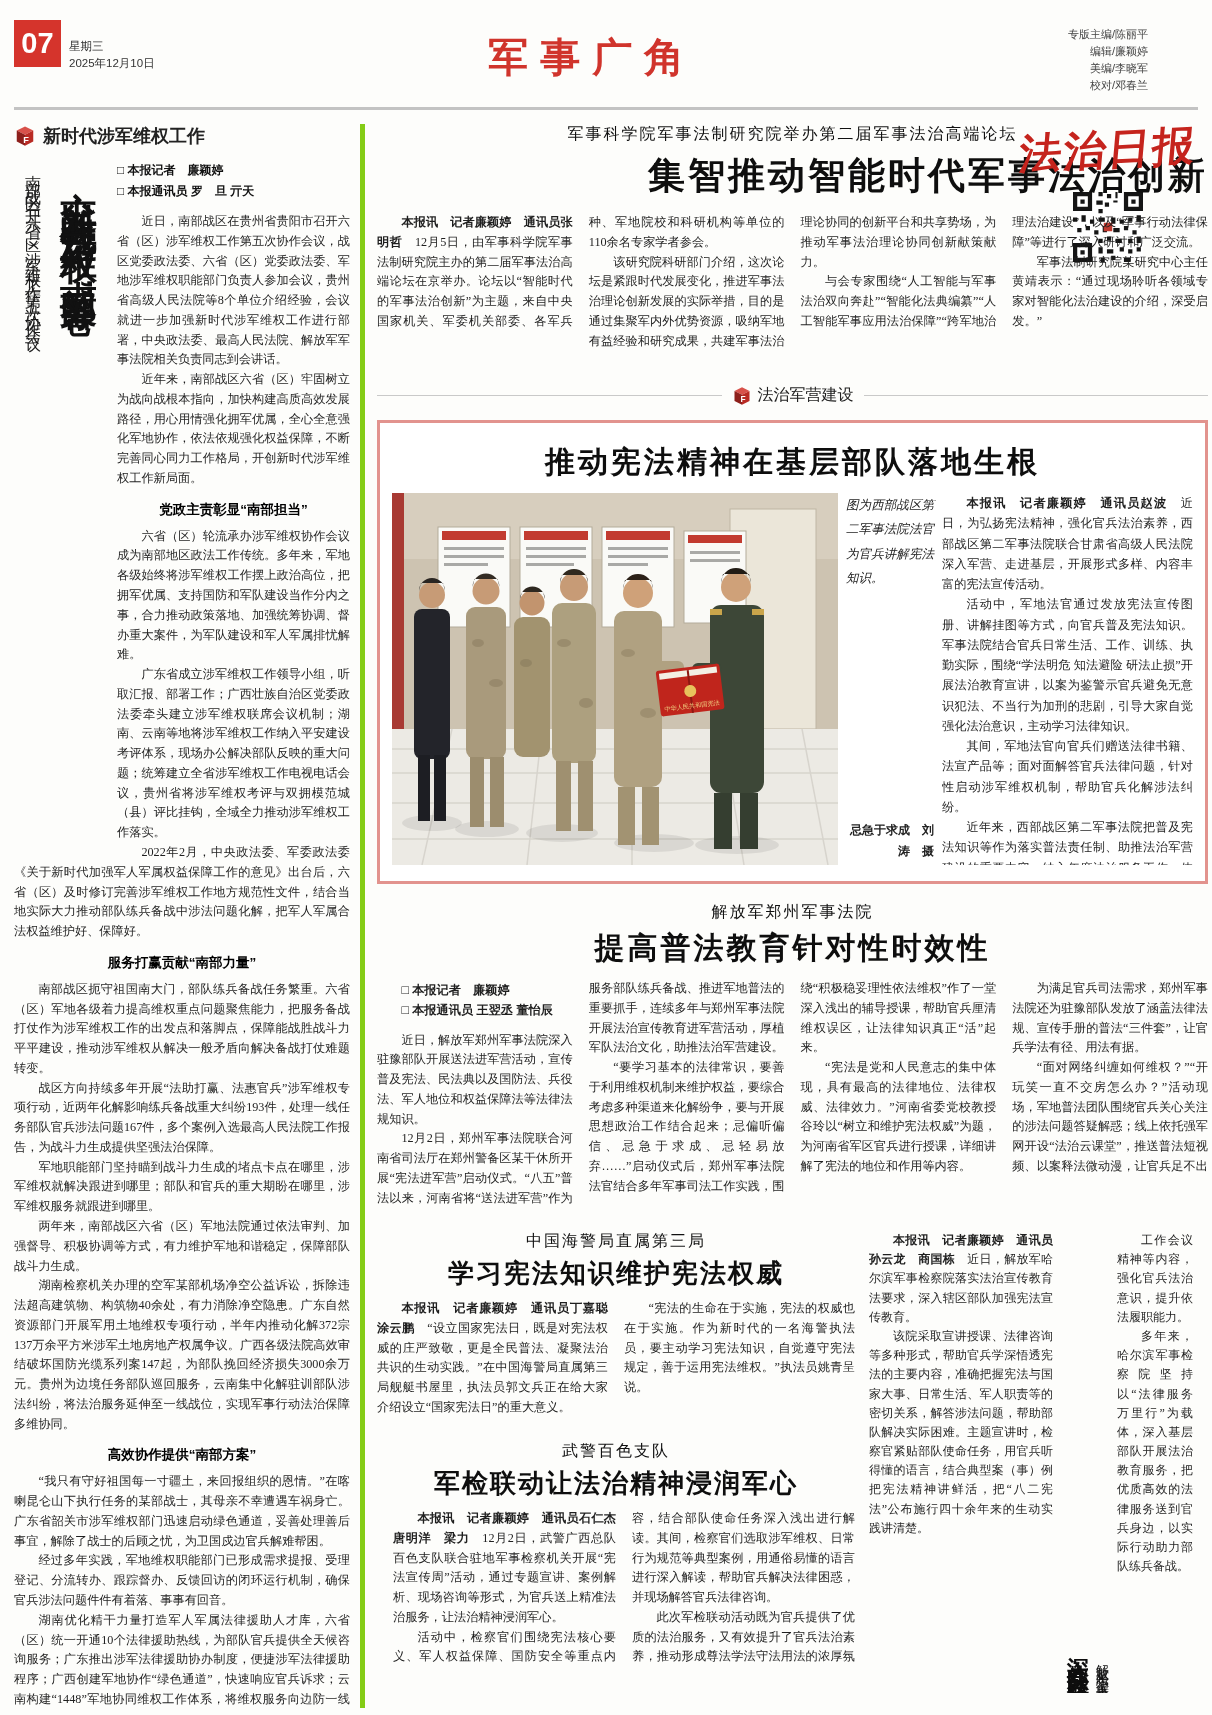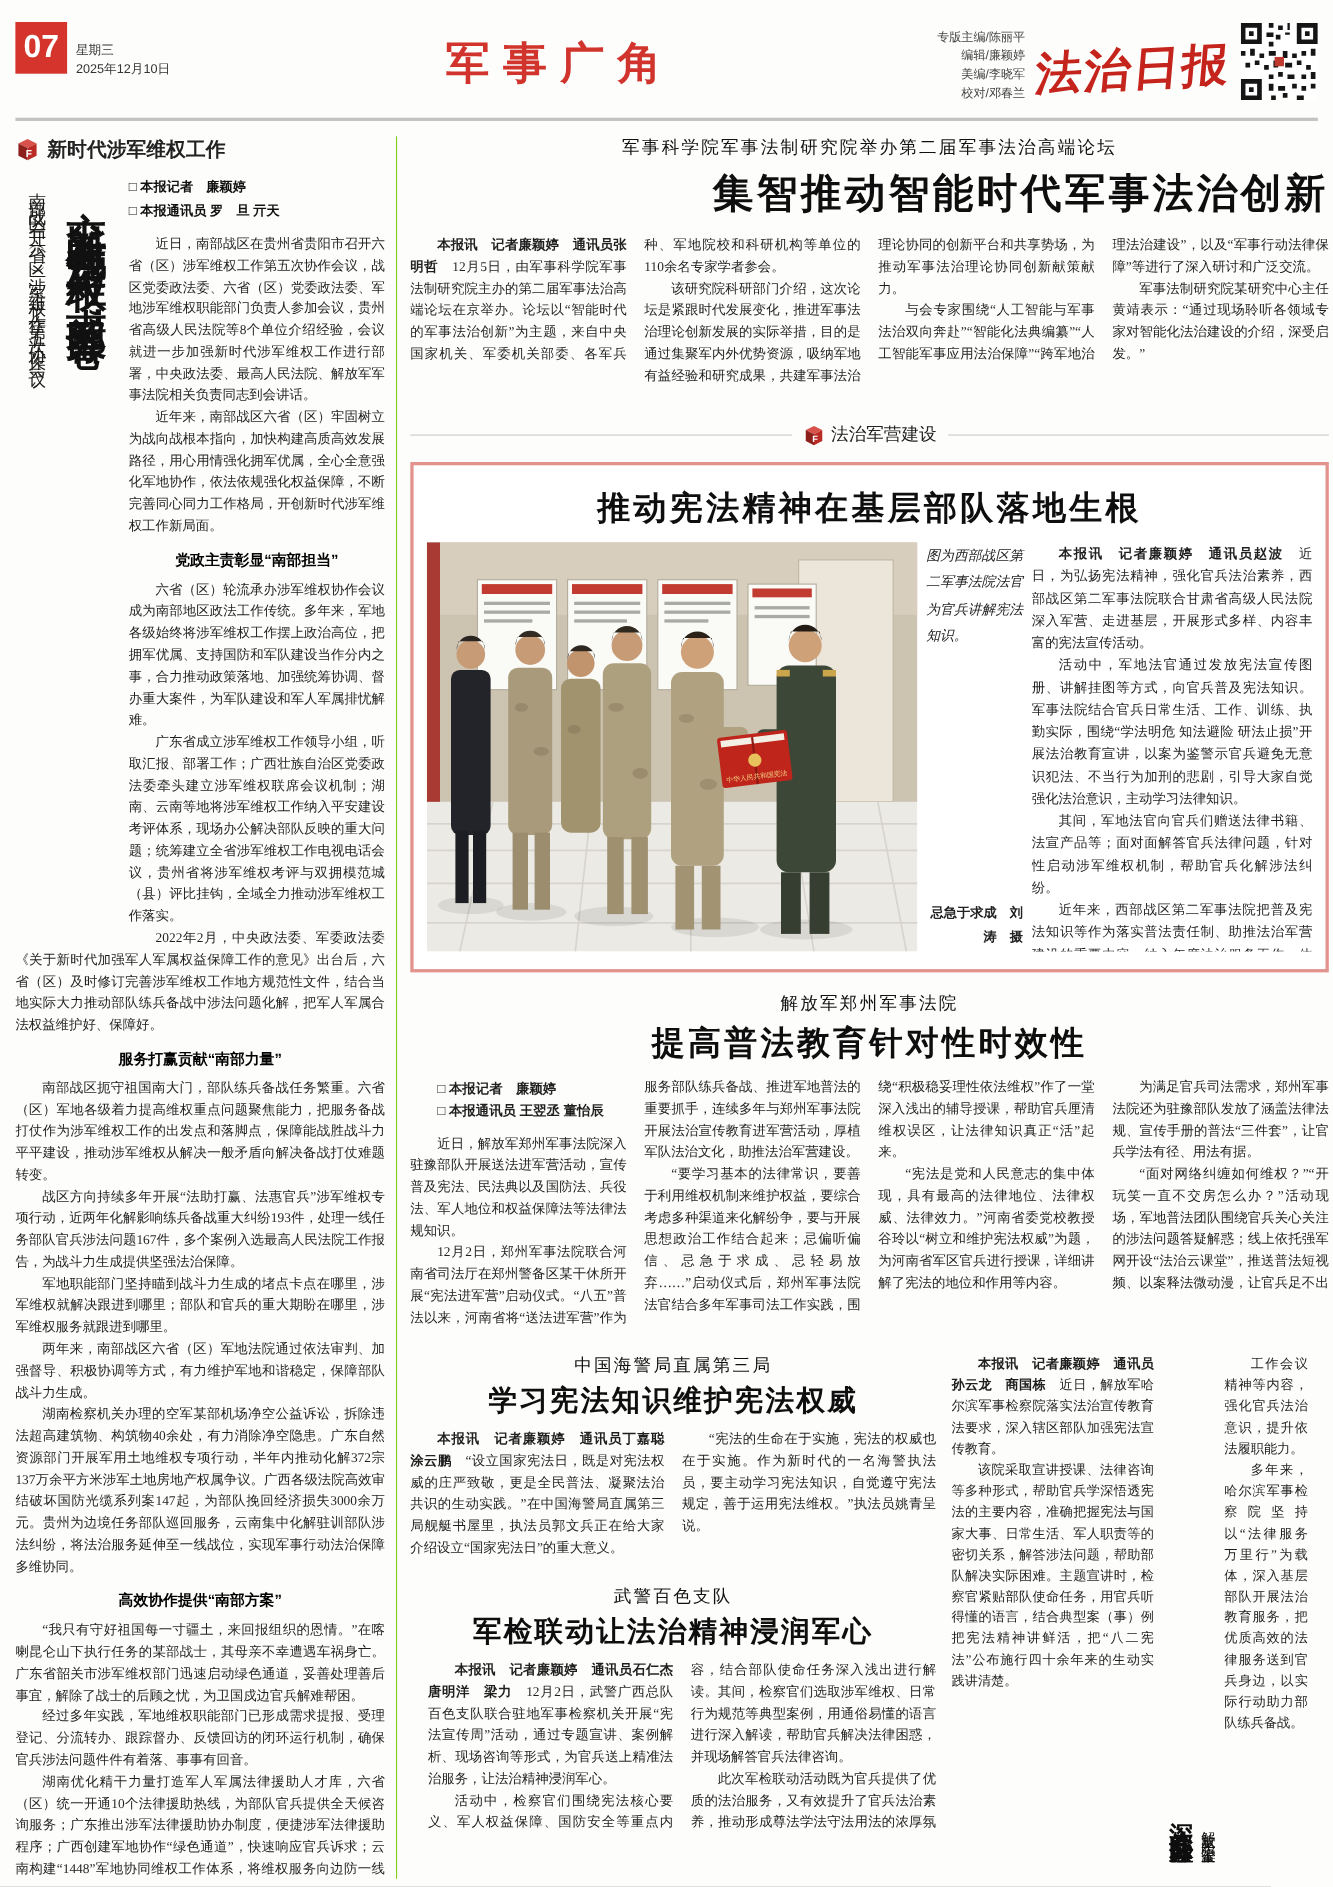--- a/index.html
+++ b/index.html
@@ -11,32 +11,32 @@
   
   .hdr { display:flex; align-items:flex-start; border-bottom:3px solid #c3c3c3; height:98px; }
   .pagenum { width:47px; height:47px; background:#d5342c; color:#fff; font-size:29px; font-weight:700;
              display:flex; align-items:center; justify-content:center; margin-top:8px;
              font-family:"Liberation Sans","DejaVu Sans",sans-serif; }
   .dateblock { font-size:11.5px; color:#333; margin:26px 0 0 8px; line-height:1.5;
                font-family:"Liberation Sans","DejaVu Sans",sans-serif; }
   .hdr-title { flex:1; text-align:center; color:#d0342c; font-size:40px; font-weight:900;
                letter-spacing:12px; margin-top:18px; text-indent:12px;
                font-family:"Liberation Sans","DejaVu Sans",sans-serif; }
-  .hdr-right { display:flex; align-items:center; gap:8px; }
+  .hdr-right { display:flex; align-items:center; gap:8px;flex-direction:column; }
   .credits { text-align:right; font-size:11px; color:#444; line-height:1.55;
              font-family:"Liberation Sans","DejaVu Sans",sans-serif; margin-top:14px; }
   .credits p { margin:0; }
   .masthead { color:#c5241d; font-size:42px; font-weight:700; transform:skewX(-8deg) rotate(-3deg);
               letter-spacing:2px; margin:20px 2px 0 2px; white-space:nowrap; }
   .qr { margin-top:6px; }
 
   
   .content { display:flex; margin-top:14px; }
   .leftcol { width:336px; flex:none; }
-  .centercol { width:848px; flex:none; margin-left:10px; padding-left:12px; border-left:1px solid #84cc16; }
+  .centercol { width:848px; flex:none; margin-left:10px; padding-left:12px; border-left:5px solid #84cc16; }
 
   
   .tag { display:flex; align-items:center; gap:7px; font-size:18px; font-weight:600; color:#222;
          font-family:"Liberation Sans","DejaVu Sans",sans-serif; margin-bottom:10px; }
 
   
   .left-article { height:1550px; overflow:hidden; }
   .vert { writing-mode:vertical-rl; }
   .vkicker { float:left; height:545px; font-size:16px; letter-spacing:7px; color:#1a1a1a;
              margin:4px 4px 10px 8px; font-family:"Liberation Sans","DejaVu Sans",sans-serif; }

